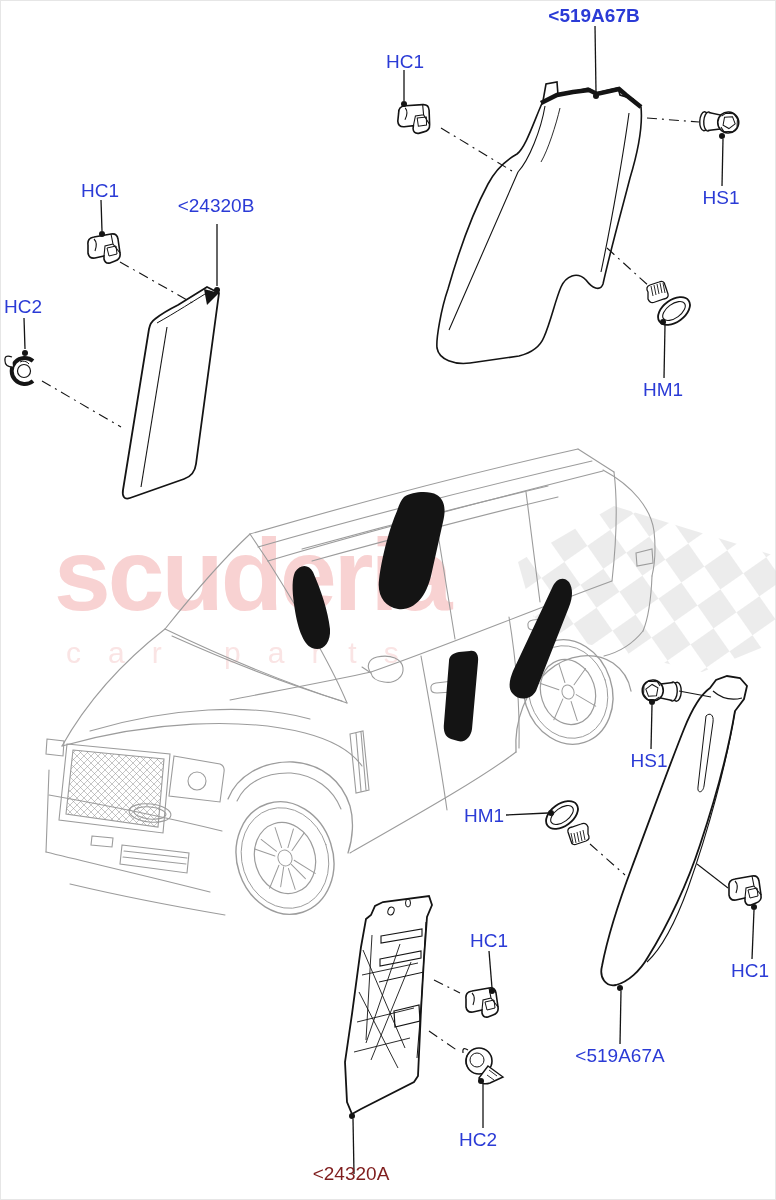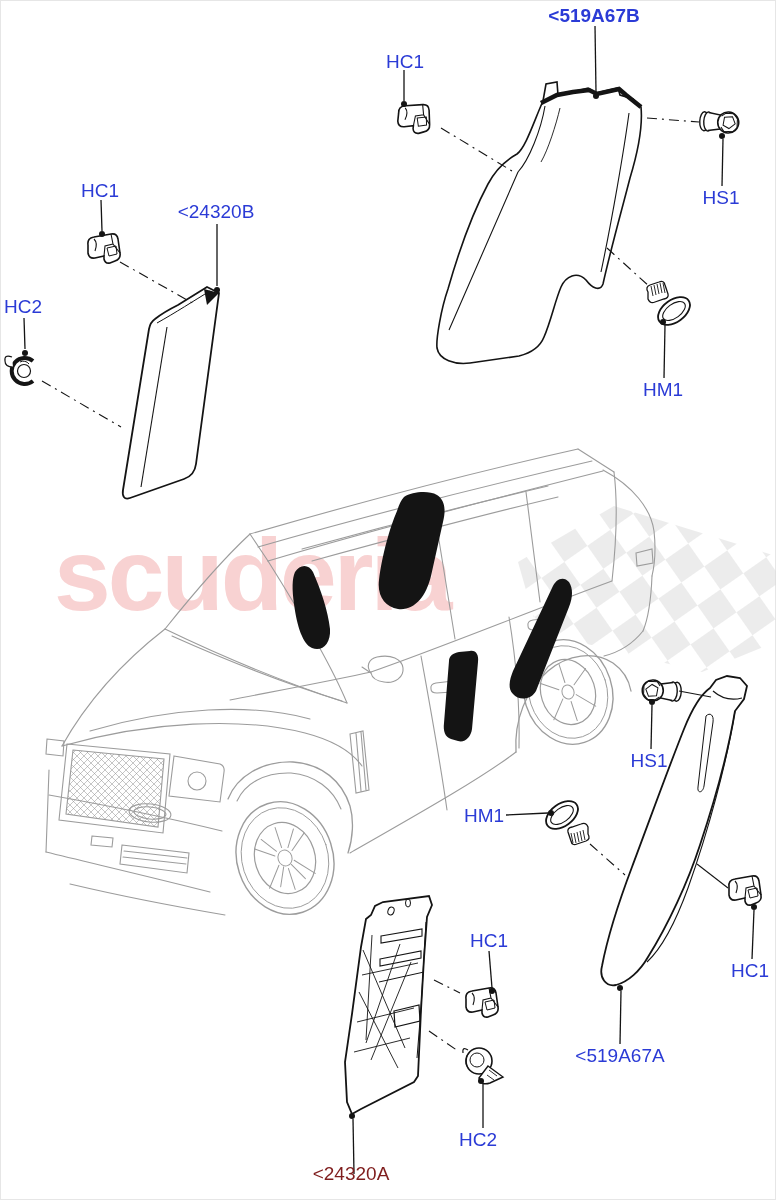--- a/index.html
+++ b/index.html
@@ -26,20 +26,21 @@
   }
   svg{display:block;}
 </style>
 </head>
 <body>
 
 <div id="stage">
 
   <div class="layer">
     <div class="wm-brand" style="color: rgb(248, 210, 210);">scuderia</div>
+    <div class="wm-sub" style="color: rgb(250, 228, 228);">car parts</div>
   </div>
 
   <svg class="layer" viewBox="0 0 776 1200">
     <defs>
       <pattern id="chk" width="56" height="56" patternUnits="userSpaceOnUse" patternTransform="rotate(-35)">
         <rect width="28" height="28" fill="#d9d9d9"></rect>
         <rect x="28" y="28" width="28" height="28" fill="#d9d9d9"></rect>
       </pattern>
       <pattern id="mesh" width="7" height="7" patternUnits="userSpaceOnUse">
         <path d="M0,7 L7,0 M0,0 L7,7" stroke="#8c8c8c" stroke-width="0.5" fill="none"></path>
@@ -278,21 +279,21 @@
       <circle cx="620" cy="988" r="3"></circle>
     </g>
   </svg>
 
   <div class="layer">
     <div class="callout" style="left: 594px; top: 6px; color: rgb(43, 59, 214); font-weight: bold;">&lt;519A67B</div>
     <div class="callout" style="left: 405px; top: 52px; color: rgb(43, 59, 214);">HC1</div>
     <div class="callout" style="left: 721px; top: 188px; color: rgb(43, 59, 214);">HS1</div>
     <div class="callout" style="left: 663px; top: 380px; color: rgb(43, 59, 214);">HM1</div>
     <div class="callout" style="left: 100px; top: 181px; color: rgb(43, 59, 214);">HC1</div>
-    <div class="callout" style="left: 216px; top: 202px; color: rgb(43, 59, 214);">&lt;24320B</div>
+    <div class="callout" style="left: 216px; top: 196px; color: rgb(43, 59, 214);">&lt;24320B</div>
     <div class="callout" style="left: 23px; top: 297px; color: rgb(43, 59, 214);">HC2</div>
     <div class="callout" style="left: 649px; top: 751px; color: rgb(43, 59, 214);">HS1</div>
     <div class="callout" style="left: 484px; top: 806px; color: rgb(43, 59, 214);">HM1</div>
     <div class="callout" style="left: 750px; top: 961px; color: rgb(43, 59, 214);">HC1</div>
     <div class="callout" style="left: 620px; top: 1046px; color: rgb(43, 59, 214); text-align: right;">&lt;519A67A</div>
     <div class="callout" style="left: 489px; top: 931px; color: rgb(43, 59, 214);">HC1</div>
     <div class="callout" style="left: 478px; top: 1130px; color: rgb(43, 59, 214);">HC2</div>
     <div class="callout" style="left: 351px; top: 1164px; color: #7f1d1d;">&lt;24320A</div>
   </div>
 

